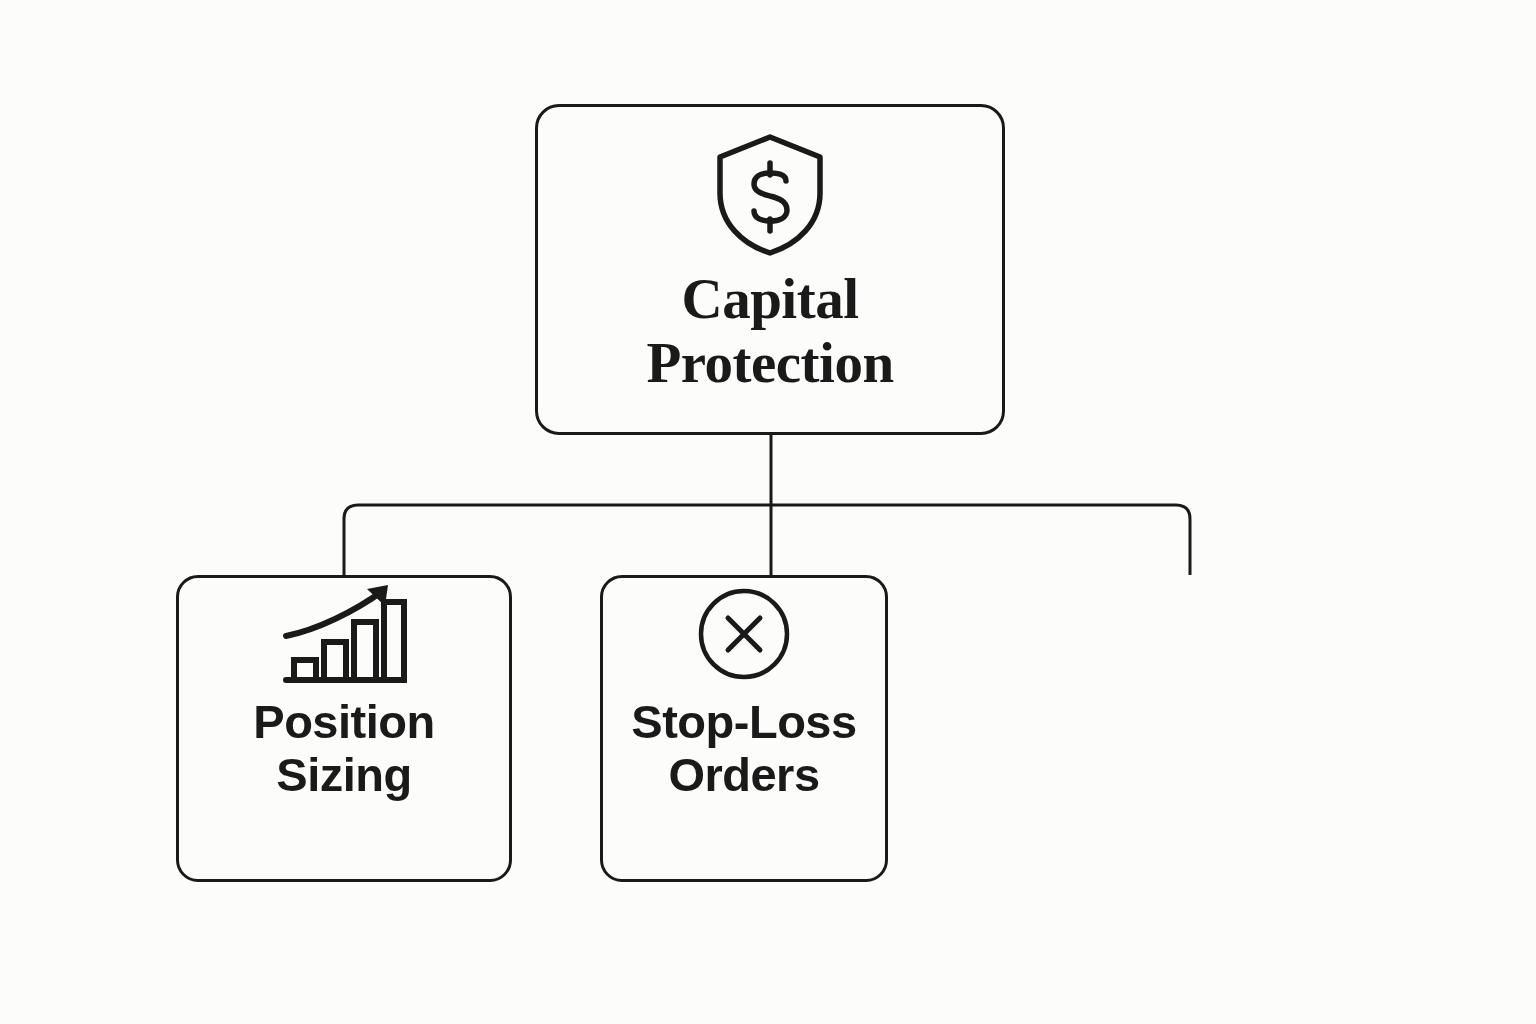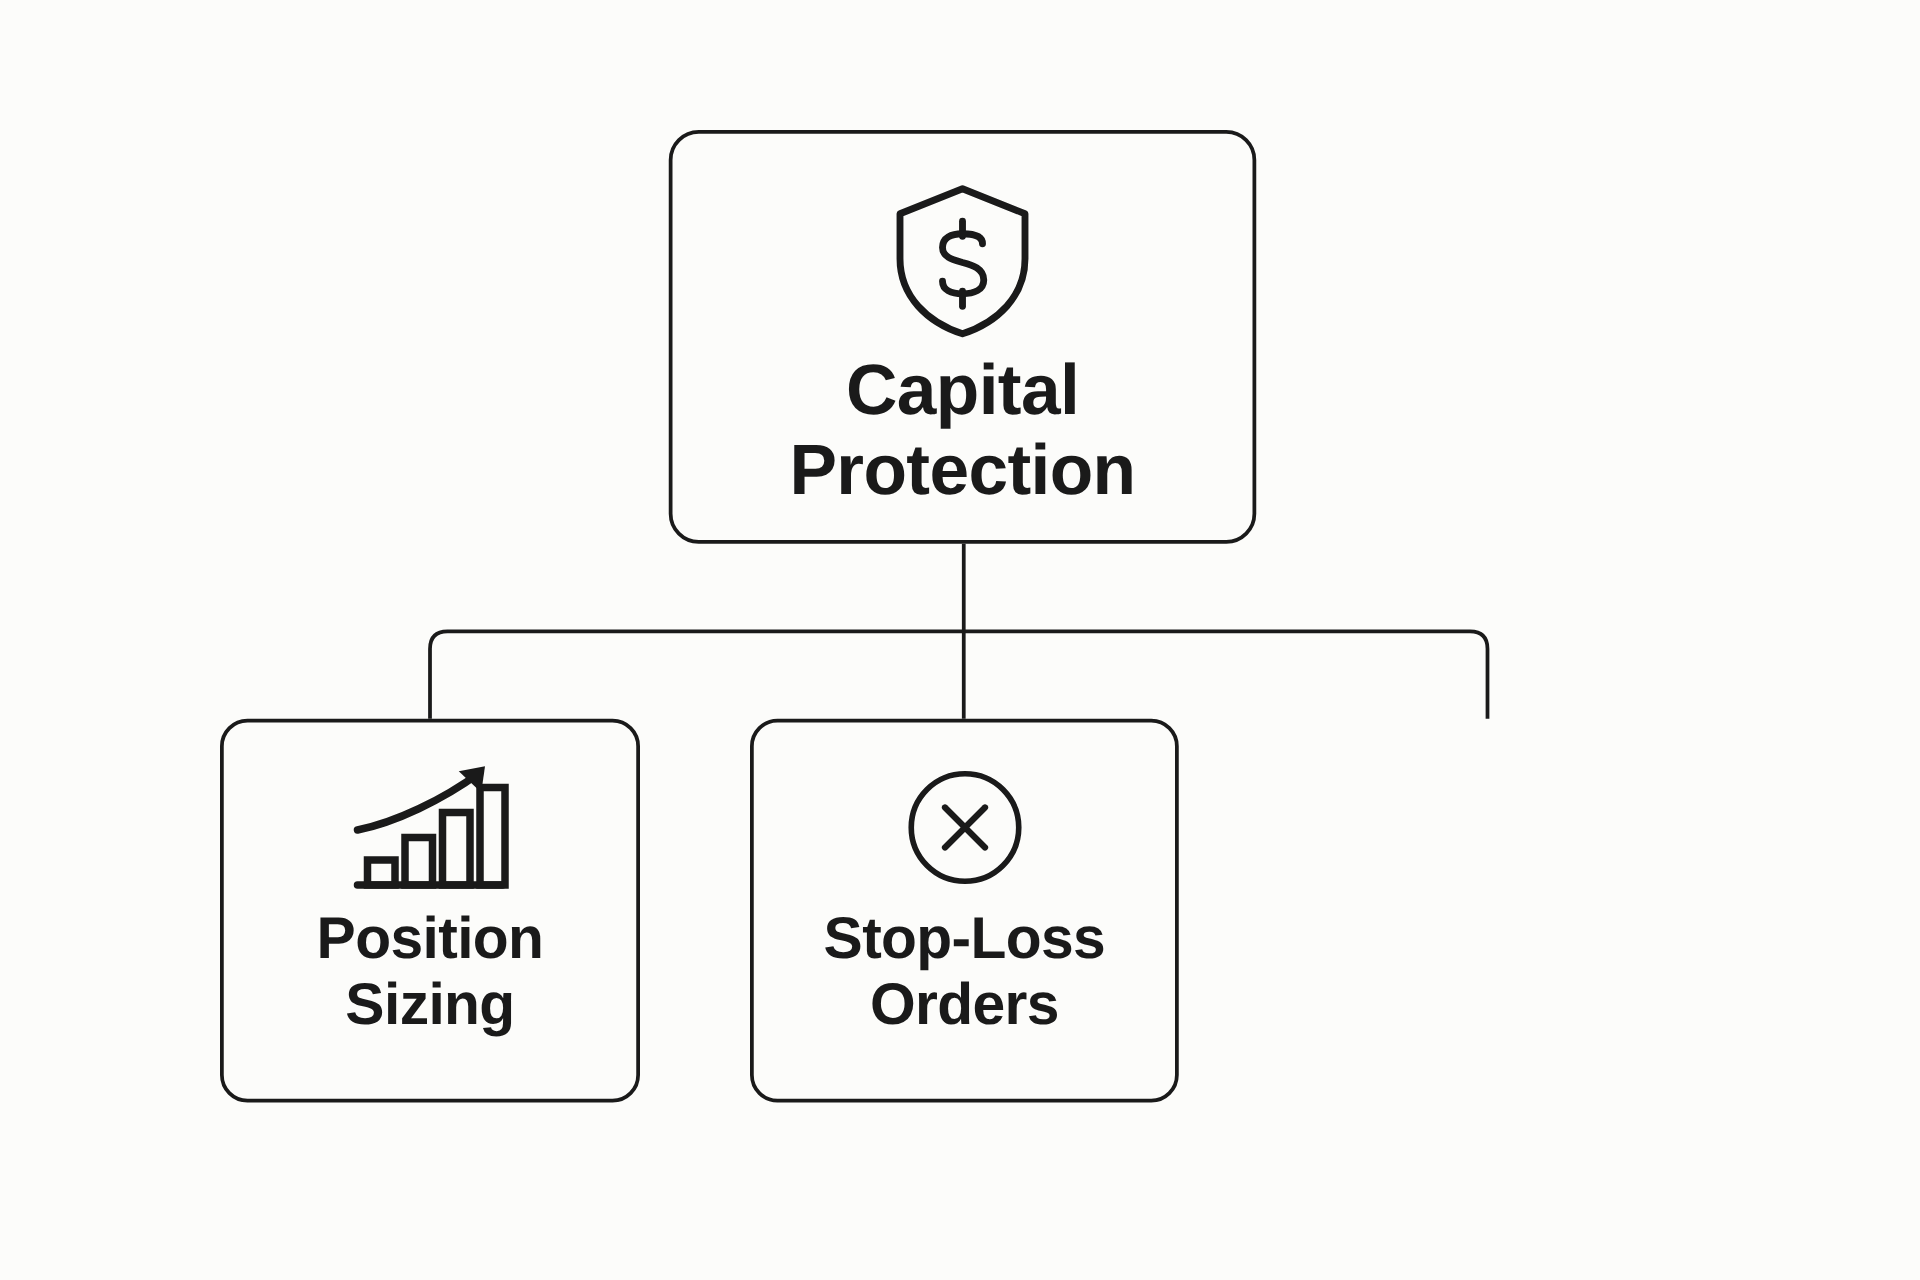--- a/index.html
+++ b/index.html
@@ -38,30 +38,30 @@
     flex-direction: column;
     align-items: center;
     justify-content: flex-start;
   }
   .node.root {
     left: 535px;
     top: 104px;
     width: 470px;
     height: 331px;
     border-radius: 24px;
-    padding-top: 38px;
+    padding-top: 24px;
+    font-family: Liberation Serif, serif;
   }
   .node.child {
     top: 575px;
     height: 307px;
     border-radius: 22px;
-    padding-top: 28px;
   }
   .node.child.c0 { left: 176px;  width: 336px; }
-  .node.child.c1 { left: 600px;  width: 343px; }
+  .node.child.c1 { left: 600px;  width: 288px; }
   .node.child.c2 { left: 1022px; width: 338px; }
 
   .node-icon {
     display: flex;
     align-items: center;
     justify-content: center;
   }
   .node.root .node-icon { height: 128px; margin-bottom: 8px; }
   .node.child .node-icon { height: 112px; margin-bottom: 6px; }
 

